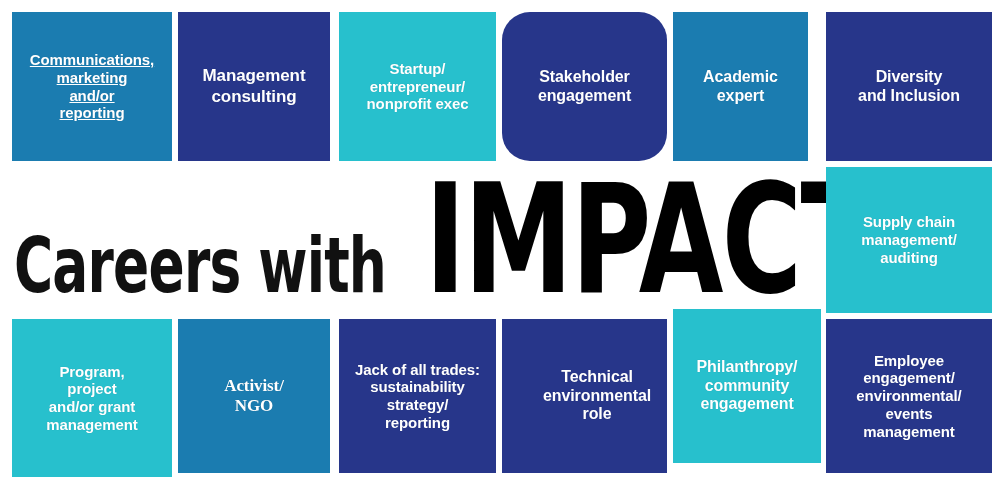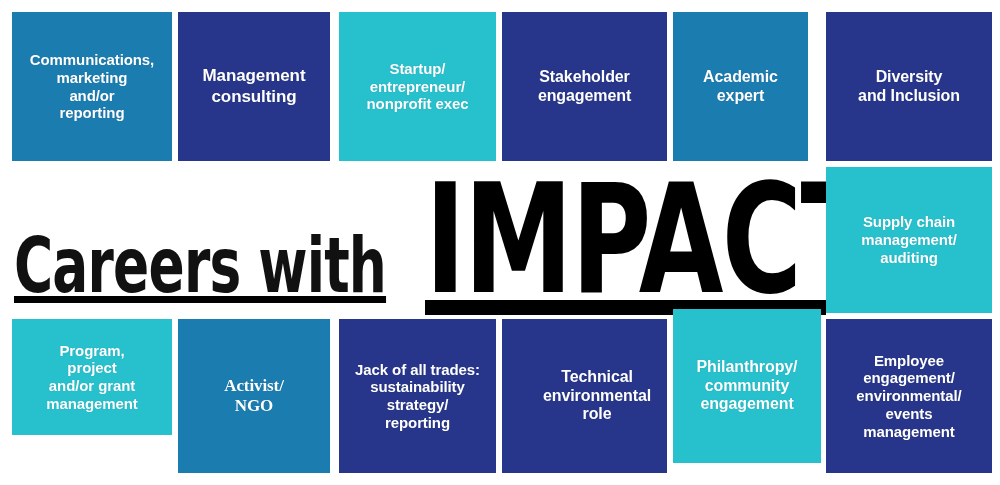--- a/index.html
+++ b/index.html
@@ -61,21 +61,20 @@
     align-items: center;
     justify-content: flex-start;
     padding-left: 14px;
     box-sizing: border-box;
     overflow: hidden;
   }
   #title-inner {
     display: flex;
     align-items: baseline;
     white-space: nowrap;
-    text-decoration: underline;
   }
   .title-small {
     font-family: "Liberation Sans Narrow", "DejaVu Sans Condensed", "Liberation Sans", sans-serif;
     font-weight: bold;
     font-size: 76px;
     color: #111111;
     transform: scaleX(0.78);
     transform-origin: left center;
     letter-spacing: -1px;
     line-height: 1;
@@ -92,39 +91,39 @@
     line-height: 1;
     display: inline-block;
     margin-left: -66px;
   }
 </style>
 </head>
 <body>
 
 <div id="poster">
 
-  <div class="cell c-steel" style="left:12px;  top:12px; width:160px; height:149px;">
+  <div class="cell c-steel" style="left:12px;  top:12px; width:160px; height:149px;text-decoration:underline;">
     <span class="lbl" style="font-size:15px;">Communications,
 marketing
 and/or
 reporting</span>
   </div>
 
   <div class="cell c-navy" style="left:178px; top:12px; width:152px; height:149px;">
     <span class="lbl" style="font-size:17px;">Management
 consulting</span>
   </div>
 
   <div class="cell c-teal" style="left:339px; top:12px; width:157px; height:149px;">
     <span class="lbl" style="font-size:15px;">Startup/
 entrepreneur/
 nonprofit exec</span>
   </div>
 
-  <div class="cell c-navy" style="left:502px; top:12px; width:165px; height:149px;">
+  <div class="cell c-navy" style="left:502px; top:12px; width:165px; height:149px;border-radius:28px;">
     <span class="lbl" style="font-size:16px;">Stakeholder
 engagement</span>
   </div>
 
   <div class="cell c-steel" style="left:673px; top:12px; width:135px; height:149px;">
     <span class="lbl" style="font-size:16px;">Academic
 expert</span>
   </div>
 
   <div class="cell c-navy" style="left:826px; top:12px; width:166px; height:149px;">
@@ -138,21 +137,21 @@
       <span class="title-big">IMPACT</span>
     </div>
   </div>
 
   <div class="cell c-teal" style="left:826px; top:167px; width:166px; height:146px;align-items:center;">
     <span class="lbl" style="font-size:15px;">Supply chain
 management/
 auditing</span>
   </div>
 
-  <div class="cell c-teal" style="left:12px;  top:319px; width:160px; height:116px;">
+  <div class="cell c-teal" style="left:12px;  top:319px; width:160px; height:158px;">
     <span class="lbl" style="font-size:15px;">Program,
 project
 and/or grant
 management</span>
   </div>
 
   <div class="cell c-steel" style="left:178px; top:319px; width:152px; height:154px;font-family:Liberation Serif, serif;">
     <span class="lbl" style="font-size:17px;">Activist/
 NGO</span>
   </div>

